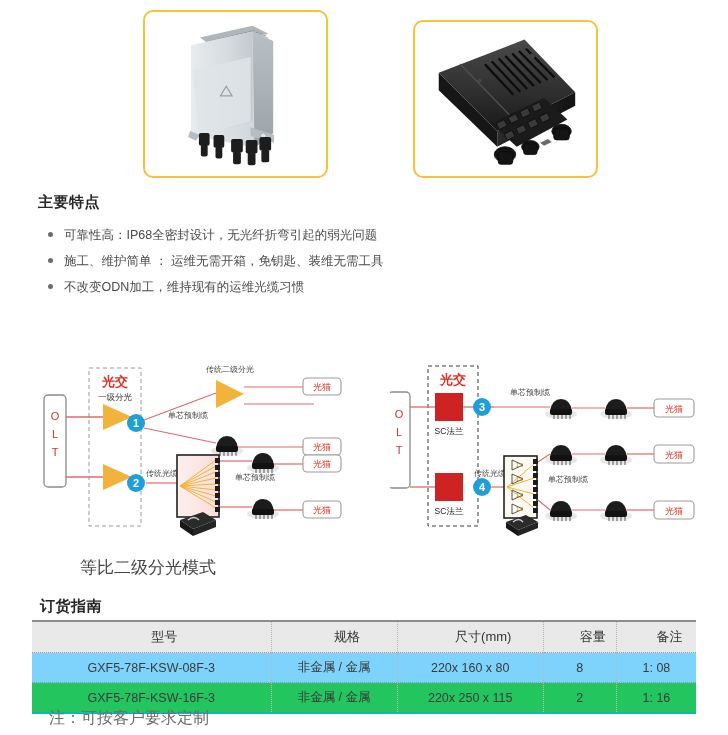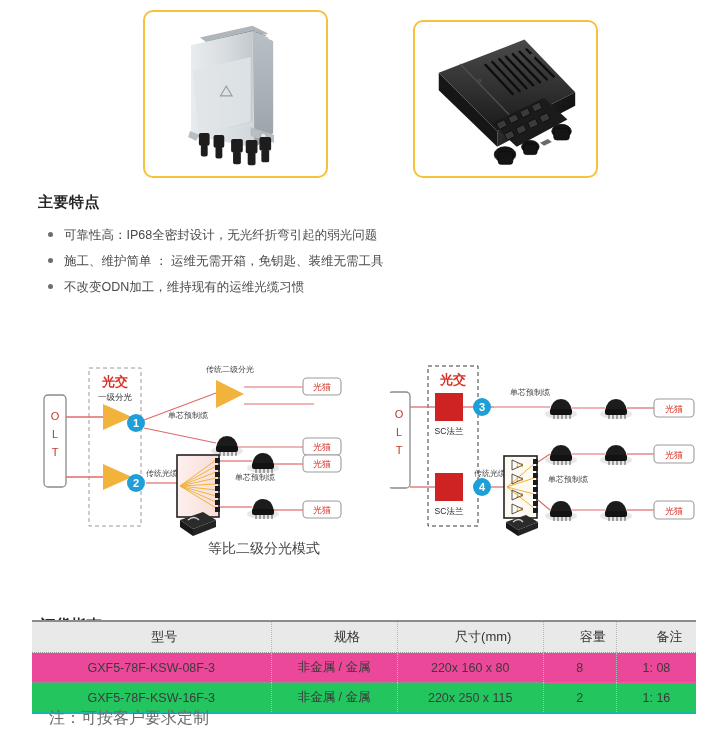--- a/index.html
+++ b/index.html
@@ -31,21 +31,21 @@
 
   
   .sec-title {
     position: absolute;
     font-size: 15px;
     font-weight: bold;
     color: #262626;
     letter-spacing: .5px;
   }
   #feat-title { left: 38px; top: 193px; }
-  #order-title { left: 40px; top: 616px; }
+  #order-title { left: 40px; top: 597px; }
 
   
   .features {
     position: absolute;
     left: 44px; top: 222px;
     width: 600px;
     margin: 0; padding: 0;
     list-style: none;
   }
   .features li {
@@ -62,24 +62,24 @@
     left: 4px; top: 10px;
     width: 5px; height: 5px;
     border-radius: 50%;
     background: #6d6d6d;
   }
 
   
   .diagram-area { position: absolute; left: 0; top: 360px; width: 728px; height: 210px; }
   .diagram-caption {
     position: absolute;
-    font-size: 14px;
+    font-size: 17px;
     color: #444;
-    top: 180px;
-    text-align: right;
+    top: 196px;
+    text-align: left;
   }
   #cap-left  { left: 80px;  width: 240px; }
   #cap-right { left: 430px; width: 240px; }
 
   
   .table-wrap { position: absolute; left: 32px; top: 620px; width: 664px; }
   table.order {
     width: 100%;
     border-collapse: collapse;
     font-size: 12.5px;
@@ -91,21 +91,21 @@
     border-right: 1px dotted #b8b8b8;
     font-weight: normal;
   }
   table.order th:last-child, table.order td:last-child { border-right: none; }
   table.order thead tr {
     background: #e9e9e9;
     border-top: 2px solid #8c8c8c;
     border-bottom: 1px dotted #9a9a9a;
   }
   table.order thead th { height: 28px; font-size: 13px; color: #333; padding-left: 28px; }
-  table.order tbody tr.r1 { background: #ec4899; border-bottom: 1px dotted #9a9a9a; }
+  table.order tbody tr.r1 { background: #7dd3fc; border-bottom: 1px dotted #9a9a9a; }
   table.order tbody tr.r2 { background: #22c55e; border-bottom: 2px solid #14b8a6; }
   table.order tbody td { height: 26px; }
 
   .note {
     position: absolute;
     left: 49px; top: 708px;
     font-size: 16px;
     color: #6b6b6b;
   }
 

